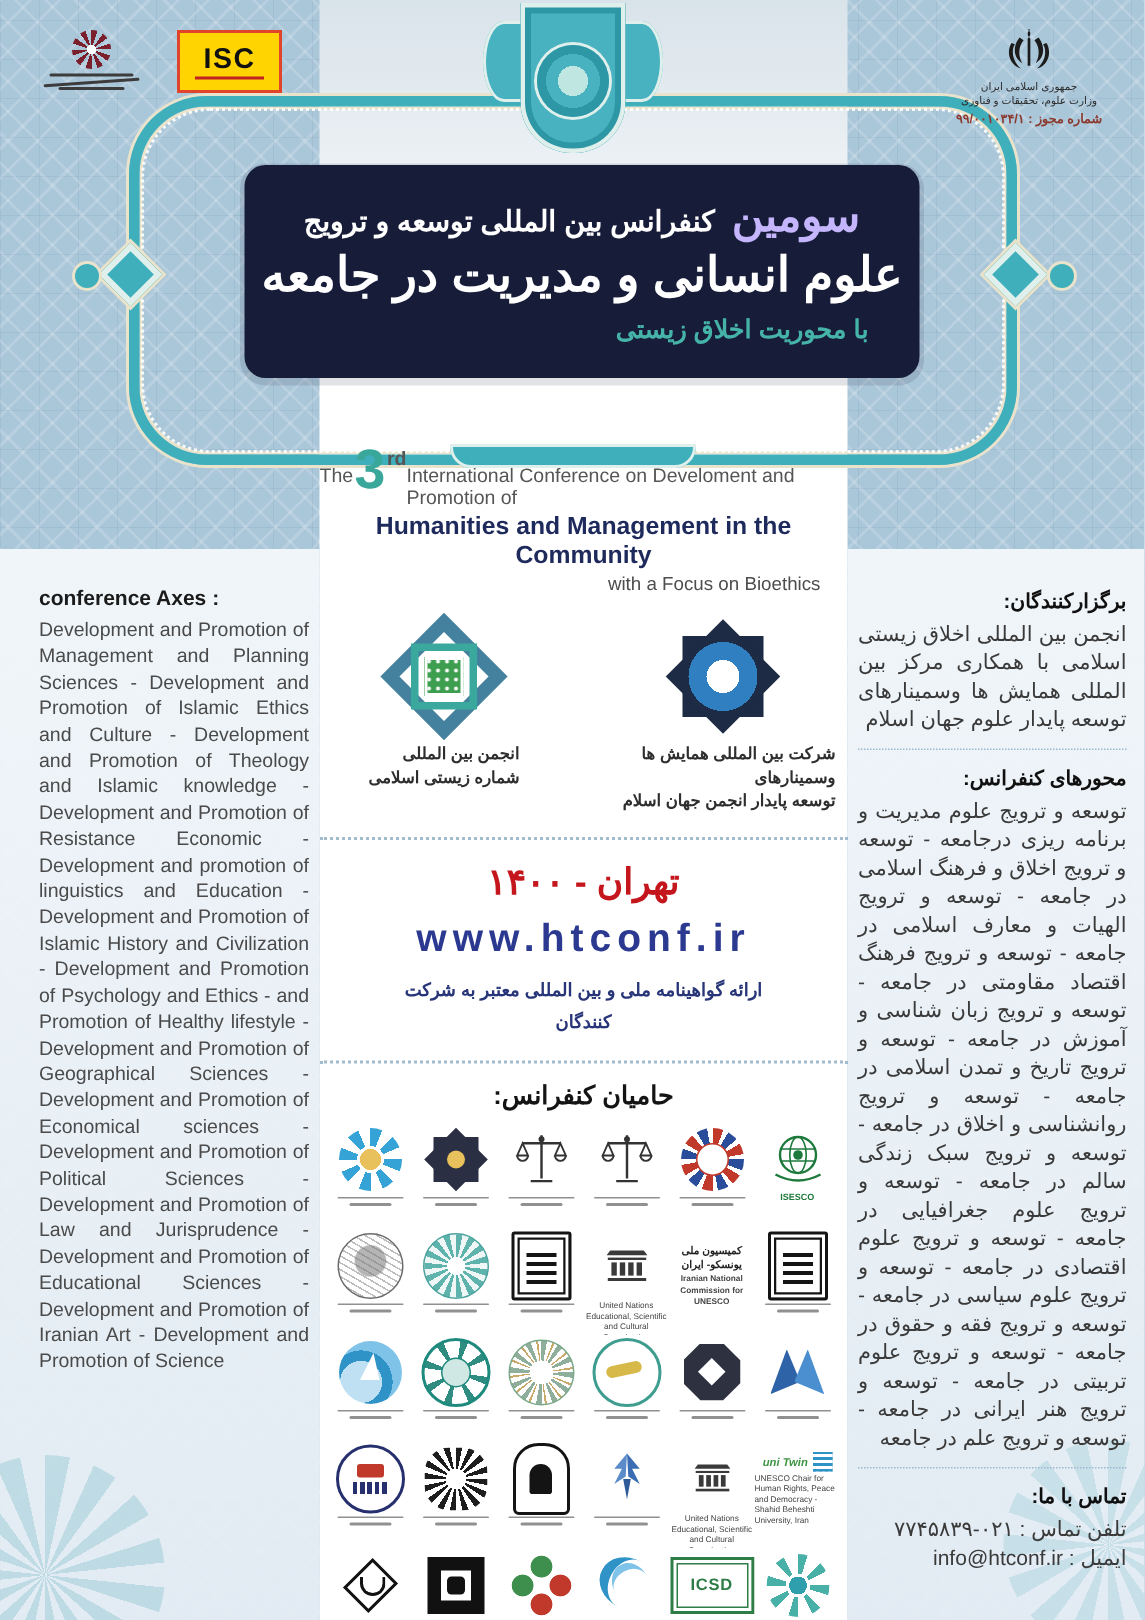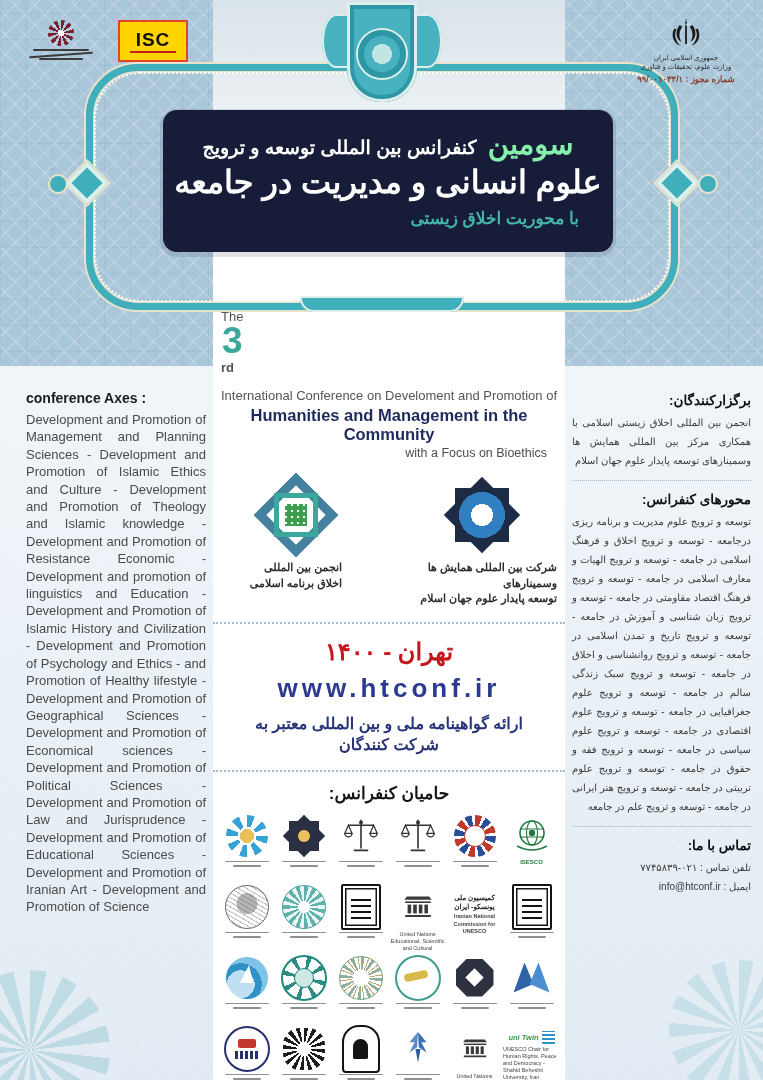--- a/index.html
+++ b/index.html
@@ -35,21 +35,21 @@
   .fm{position:absolute;width:30px;height:30px;background:#3fafbc;transform:rotate(45deg);
     box-shadow:0 0 0 2px #e9e3cb, inset 0 0 0 4px #dff0ec;z-index:3;}
   .fm-l{left:72px;top:168px;} .fm-r{left:662px;top:168px;}
   .fc{position:absolute;width:16px;height:16px;border-radius:50%;background:#3fafbc;box-shadow:0 0 0 2px #e9e3cb;z-index:3;}
   .fc-l{left:50px;top:176px;} .fc-r{left:700px;top:176px;}
   .scallop{position:absolute;left:300px;top:296px;width:164px;height:16px;background:#3fafbc;border-radius:0 0 14px 14px;
     box-shadow:inset 0 0 0 2px #dff0ec;z-index:3;}
   .banner{position:absolute;left:163px;top:110px;width:450px;height:142px;background:#171c38;border-radius:14px;z-index:4;
     box-shadow:0 2px 0 3px rgba(23,28,56,.12);}
   .b1{margin-top:17px;text-align:center;direction:rtl;color:#fff;font-size:19px;font-weight:700;}
-  .b1 .hl{color:#86efac;font-size:29px;font-weight:800;margin-left:6px;}
+  .b1 .hl{color:#c4b5fd;font-size:29px;font-weight:800;margin-left:6px;}
   .b2{text-align:center;direction:rtl;color:#fff;font-size:32px;font-weight:800;margin-top:2px;letter-spacing:.5px;}
   .b3{text-align:right;direction:rtl;color:#45b3a8;font-size:17px;font-weight:700;margin-top:7px;transform:translateX(-34px);}
 
   
   .tl{position:absolute;left:22px;top:20px;display:flex;gap:18px;align-items:flex-start;z-index:5;}
   .medlogo{width:78px;display:flex;flex-direction:column;align-items:center;gap:3px;}
   .medflower{width:26px;height:26px;border-radius:50%;
     background:radial-gradient(circle,#fff 0 3px,rgba(0,0,0,0) 3px),repeating-conic-gradient(#7a1f2b 0 18deg,rgba(0,0,0,0) 18deg 36deg);}
   .sqd{display:flex;flex-direction:column;align-items:center;gap:2.5px;}
   .sqd i{display:block;height:2px;background:#3c3c3c;border-radius:1px;}
@@ -61,26 +61,26 @@
   .gov1{font-size:7px;color:#2c2c2c;margin-top:2px;}
   .gov2{font-size:7px;color:#2c2c2c;margin-top:1px;}
   .lic{font-size:8.5px;font-weight:700;color:#8b3a2e;margin-top:3px;direction:rtl;}
 
   
   .lc{position:absolute;left:26px;top:390px;width:180px;z-index:6;}
   .lc h4{margin:0 0 5px;font-size:14px;font-weight:800;color:#1b1b1b;}
   .lc p{margin:0;font-size:13px;line-height:17.4px;color:#4a4a4a;text-align:justify;}
   .rc{position:absolute;left:572px;top:392px;width:179px;direction:rtl;z-index:6;}
   .rc h4{margin:0 0 5px;font-size:13.5px;font-weight:800;color:#101010;}
-  .rc p{margin:0;font-size:10px;line-height:19px;color:#3a3a3a;text-align:justify;}
+  .rc p{margin:0;font-size:14px;line-height:19px;color:#3a3a3a;text-align:justify;}
   .dsep2{border-top:1.6px dotted #9db8cb;margin:10px 0;}
 
   
   .cc{position:absolute;left:213px;top:296px;width:352px;z-index:6;display:flex;flex-direction:column;align-items:center;}
-  .et-row{display:flex;align-items:flex-start;justify-content:space-between;color:#555;flex-direction:column;}
+  .et-row{display:flex;align-items:flex-start;justify-content:space-between;color:#555;}
   .et-the{font-size:13px;margin-top:13px;}
   .et-num{font-size:37px;line-height:34px;font-weight:800;color:#3aa79b;margin:0 1px;}
   .et-ord{font-size:13px;font-weight:700;margin-top:2px;}
   .et-l1{font-size:13px;margin-top:13px;}
   .et2{font-size:16.5px;font-weight:800;color:#1f2a5c;margin-top:3px;text-align:center;}
   .et3{font-size:12.5px;color:#4d4d4d;align-self:flex-end;margin-right:18px;margin-top:2px;}
   .orgs{display:flex;gap:36px;margin-top:20px;justify-content:center;}
   .orgb{width:150px;display:flex;flex-direction:column;align-items:center;}
   .bio-logo{width:70px;height:70px;position:relative;}
   .bio-logo::before{content:"";position:absolute;inset:5px;border:9px solid #44819e;transform:rotate(45deg);}
@@ -89,21 +89,21 @@
     background-image:radial-gradient(rgba(255,255,255,.95) 1px,rgba(0,0,0,0) 1.6px);background-size:6px 6px;}
   .cis-logo{width:70px;height:70px;position:relative;display:flex;align-items:center;justify-content:center;}
   .cis-logo::before,.cis-logo::after{content:"";position:absolute;width:54px;height:54px;background:#1d2b45;}
   .cis-logo::after{transform:rotate(45deg);}
   .cis-logo b{position:absolute;width:48px;height:48px;border-radius:50%;z-index:1;
     background:radial-gradient(circle,#fff 0 11px,#2f7fc1 11px 23px,rgba(0,0,0,0) 23px);}
   .ocap{margin-top:10px;font-size:11px;font-weight:600;color:#2e2e2e;direction:rtl;text-align:right;line-height:15.5px;}
   .dsep{width:100%;border-top:2px dotted #a3bccd;margin-top:15px;}
   .city{margin-top:14px;font-size:24px;font-weight:800;color:#c4161c;direction:rtl;}
   .url{margin-top:7px;font-size:26px;font-weight:800;color:#2b3a90;letter-spacing:4px;cursor:pointer;}
-  .cert{margin-top:9px;width:272px;font-size:16px;font-weight:700;color:#283578;direction:rtl;text-align:center;line-height:21px;}
+  .cert{margin-top:9px;width:272px;font-size:12px;font-weight:700;color:#283578;direction:rtl;text-align:center;line-height:21px;}
   .sph{margin-top:11px;font-size:17px;font-weight:800;color:#141414;direction:rtl;}
 
   
   .grid{margin-top:7px;display:grid;grid-template-columns:repeat(6,57px);grid-auto-rows:71px;justify-content:center;}
   .cell{display:flex;flex-direction:column;align-items:center;padding-top:3px;overflow:hidden;}
   .logo{height:44px;display:flex;align-items:center;justify-content:center;flex:none;}
   .sq{margin-top:3px;display:flex;flex-direction:column;align-items:center;gap:2.5px;}
   .sq i{display:block;height:1.8px;background:#909090;border-radius:1px;}
   .sq i:nth-child(1){width:44px;} .sq i:nth-child(2){width:28px;}
   .lgc{width:42px;height:42px;border-radius:50%;}
@@ -258,30 +258,30 @@
     <div class="et2">Humanities and Management in the Community</div>
     <div class="et3">with a Focus on Bioethics</div>
 
     <div class="orgs">
       <div class="orgb">
         <div class="bio-logo">
             <b></b>
           </div>
         <div class="ocap">
           <div>انجمن بین المللی</div>
-          <div>اخلاق برنامه اسلامی</div>
+          <div>شماره زیستی اسلامی</div>
         </div>
       </div>
       <div class="orgb">
         <div class="cis-logo">
             <b></b>
           </div>
         <div class="ocap">
           <div>شرکت بین المللی همایش ها وسمینارهای</div>
-          <div>توسعه پایدار علوم جهان اسلام</div>
+          <div>توسعه پایدار انجمن جهان اسلام</div>
         </div>
       </div>
     </div>
 
     <div class="dsep"></div>
     <div class="city">تهران - ۱۴۰۰</div>
     <div class="url">www.htconf.ir</div>
     <div class="cert">ارائه گواهینامه ملی و بین المللی معتبر به شرکت کنندگان</div>
     <div class="dsep"></div>
     <div class="sph">حامیان کنفرانس:</div>

